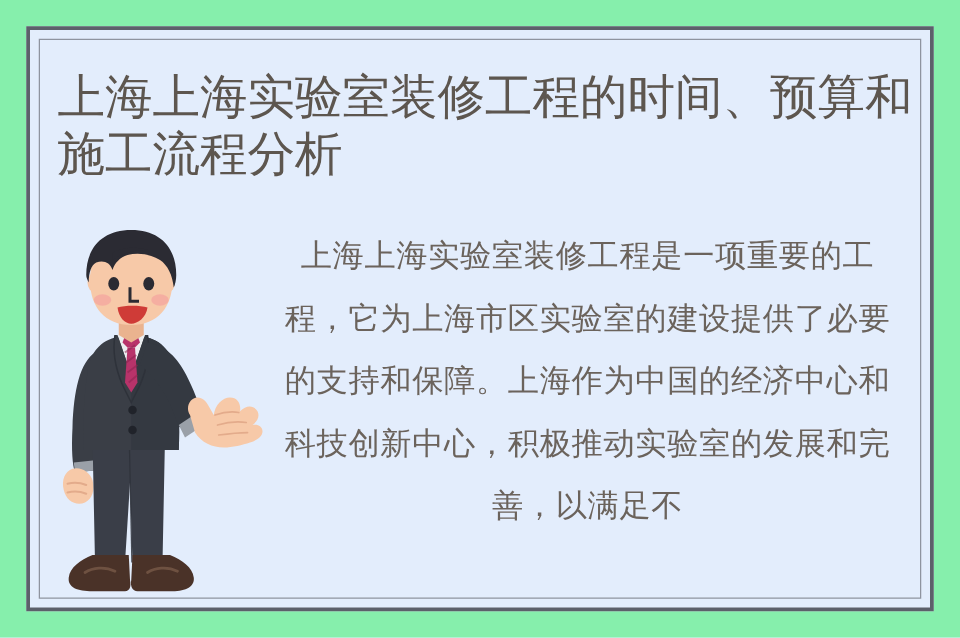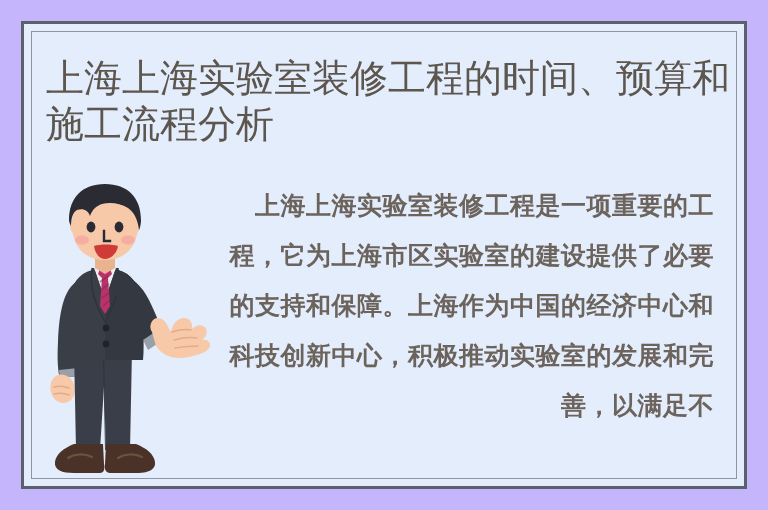--- a/index.html
+++ b/index.html
@@ -10,21 +10,21 @@
     width: 768px;
     height: 510px;
     background: #e3edfc;
     font-family: "Liberation Sans", "DejaVu Sans", sans-serif;
     overflow: hidden;
   }
   .page {
     position: relative;
     width: 768px;
     height: 510px;
-    background: #c4b5fd;
+    background: #86efac;
   }
   
   .frame-outer {
     position: absolute;
     left: 21px;
     top: 21px;
     width: 726px;
     height: 468px;
     box-sizing: border-box;
     border: 3px solid #5c606a;
@@ -56,22 +56,21 @@
   
   .body-text {
     position: absolute;
     left: 226px;
     top: 180px;
     width: 488px;
     color: #6b635c;
     font-size: 25px;
     line-height: 50px;
     letter-spacing: 0.5px;
-    text-align: right;
-    font-weight: bold;
+    text-align: center;
   }
   
   .illustration {
     position: absolute;
     left: 48px;
     top: 182px;
     width: 165px;
     height: 302px;
   }
   .illustration svg { display: block; }

